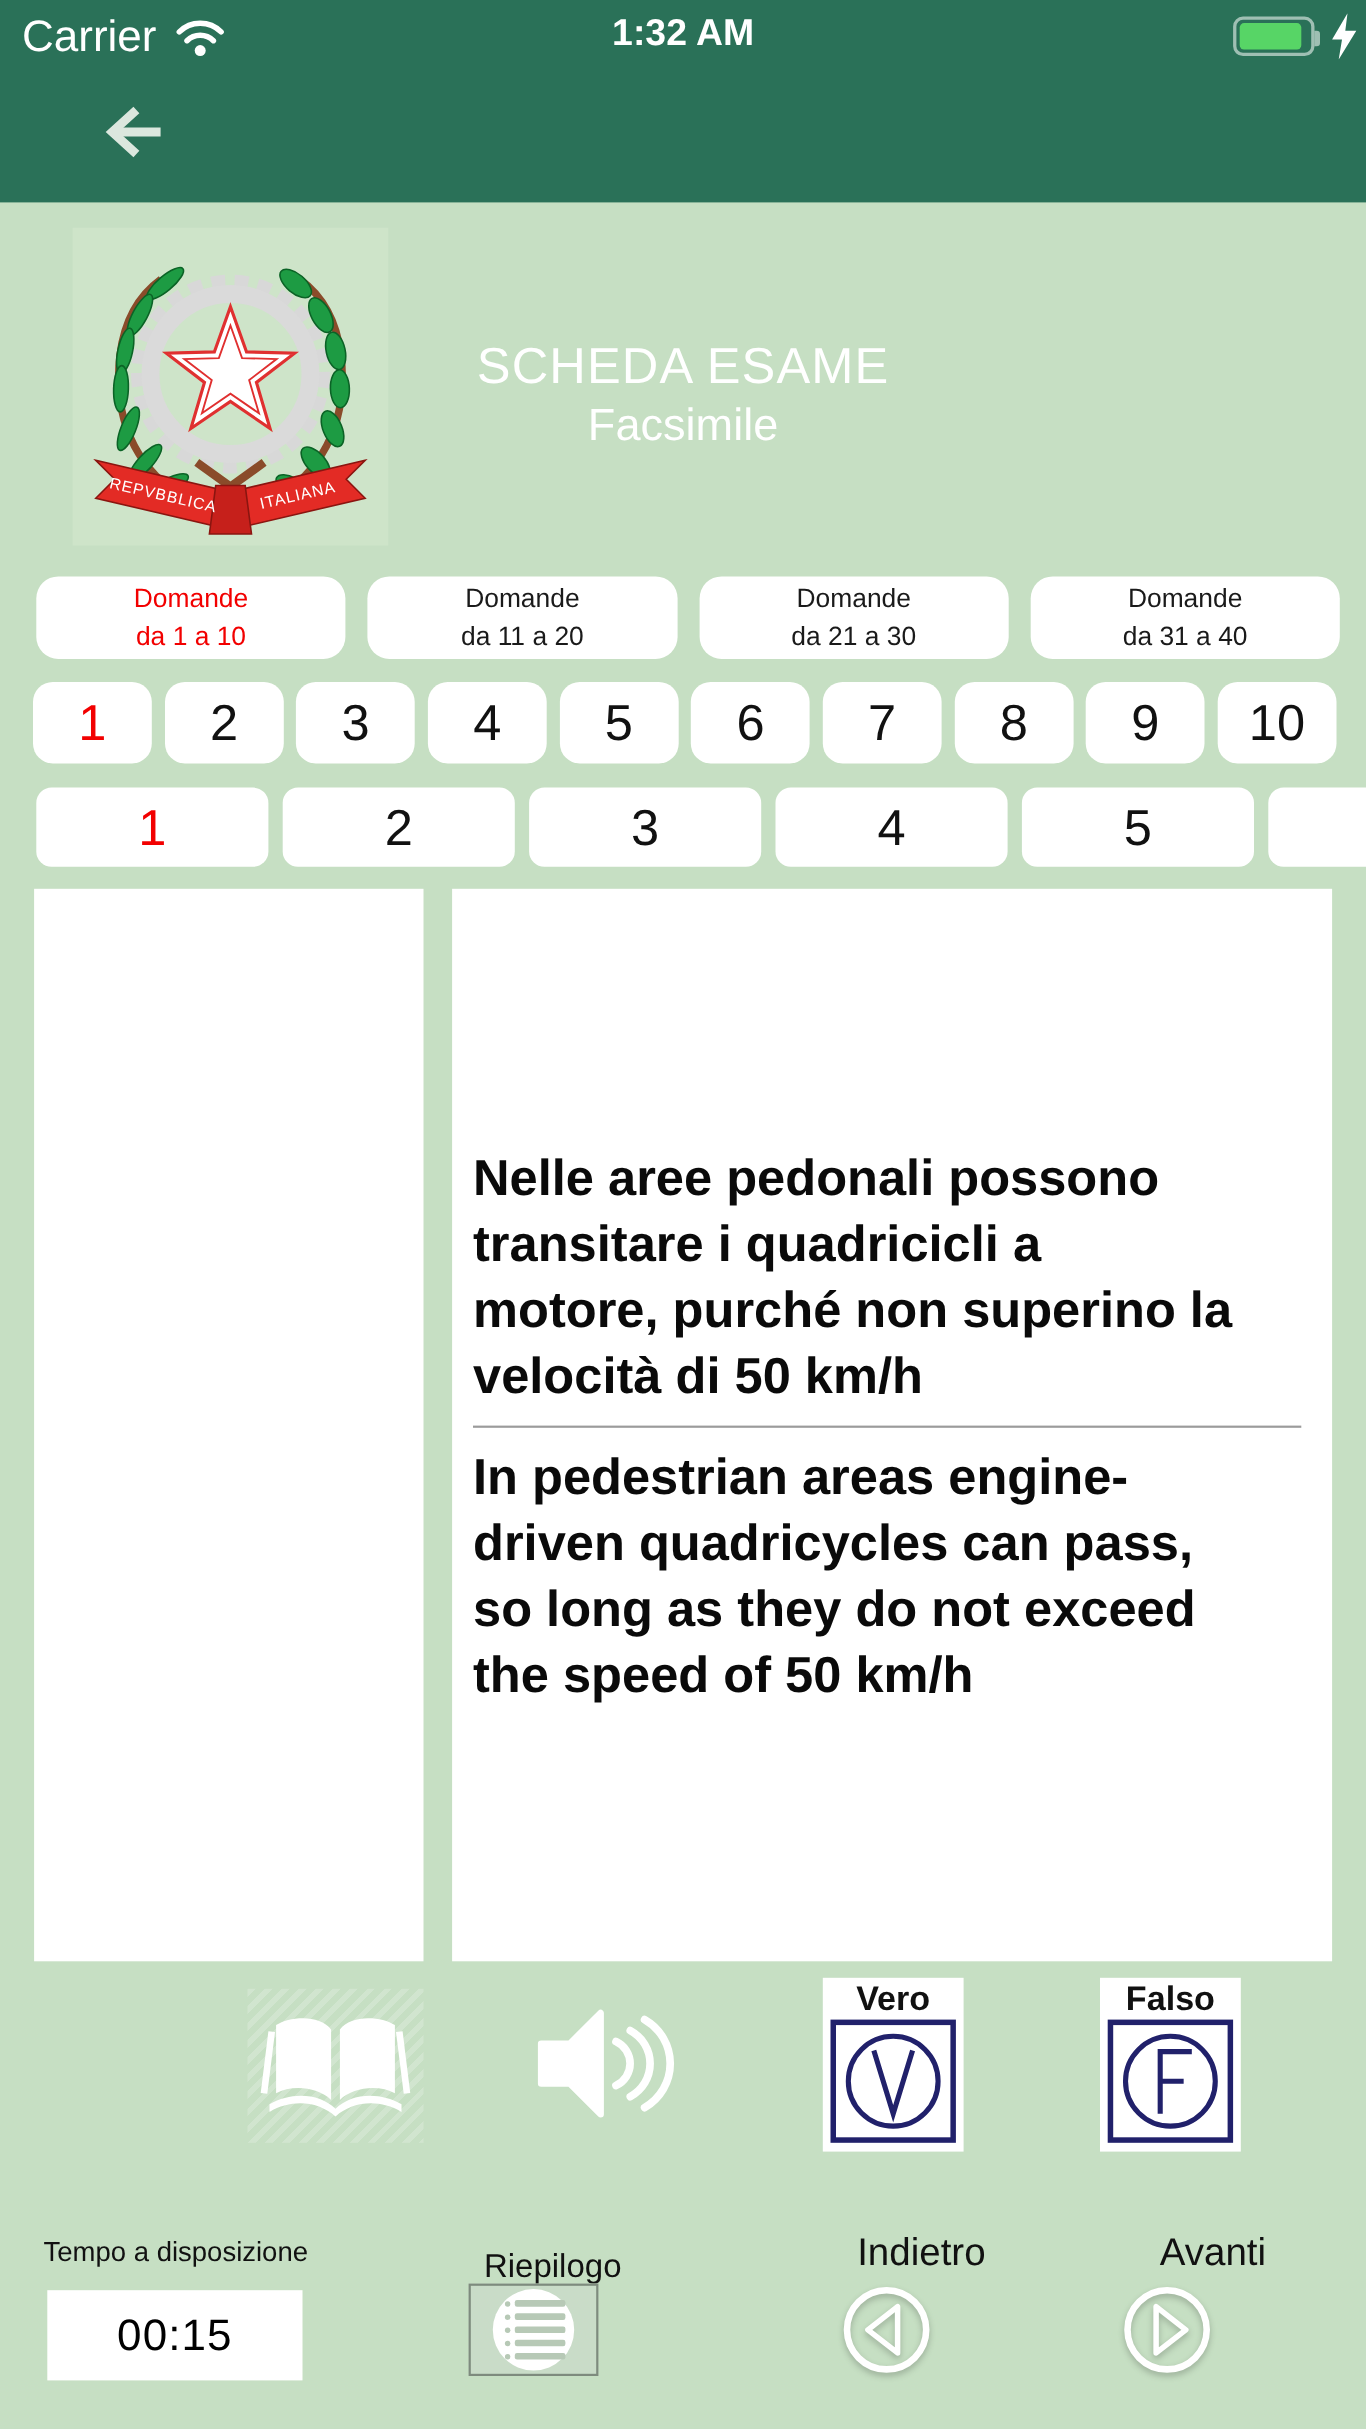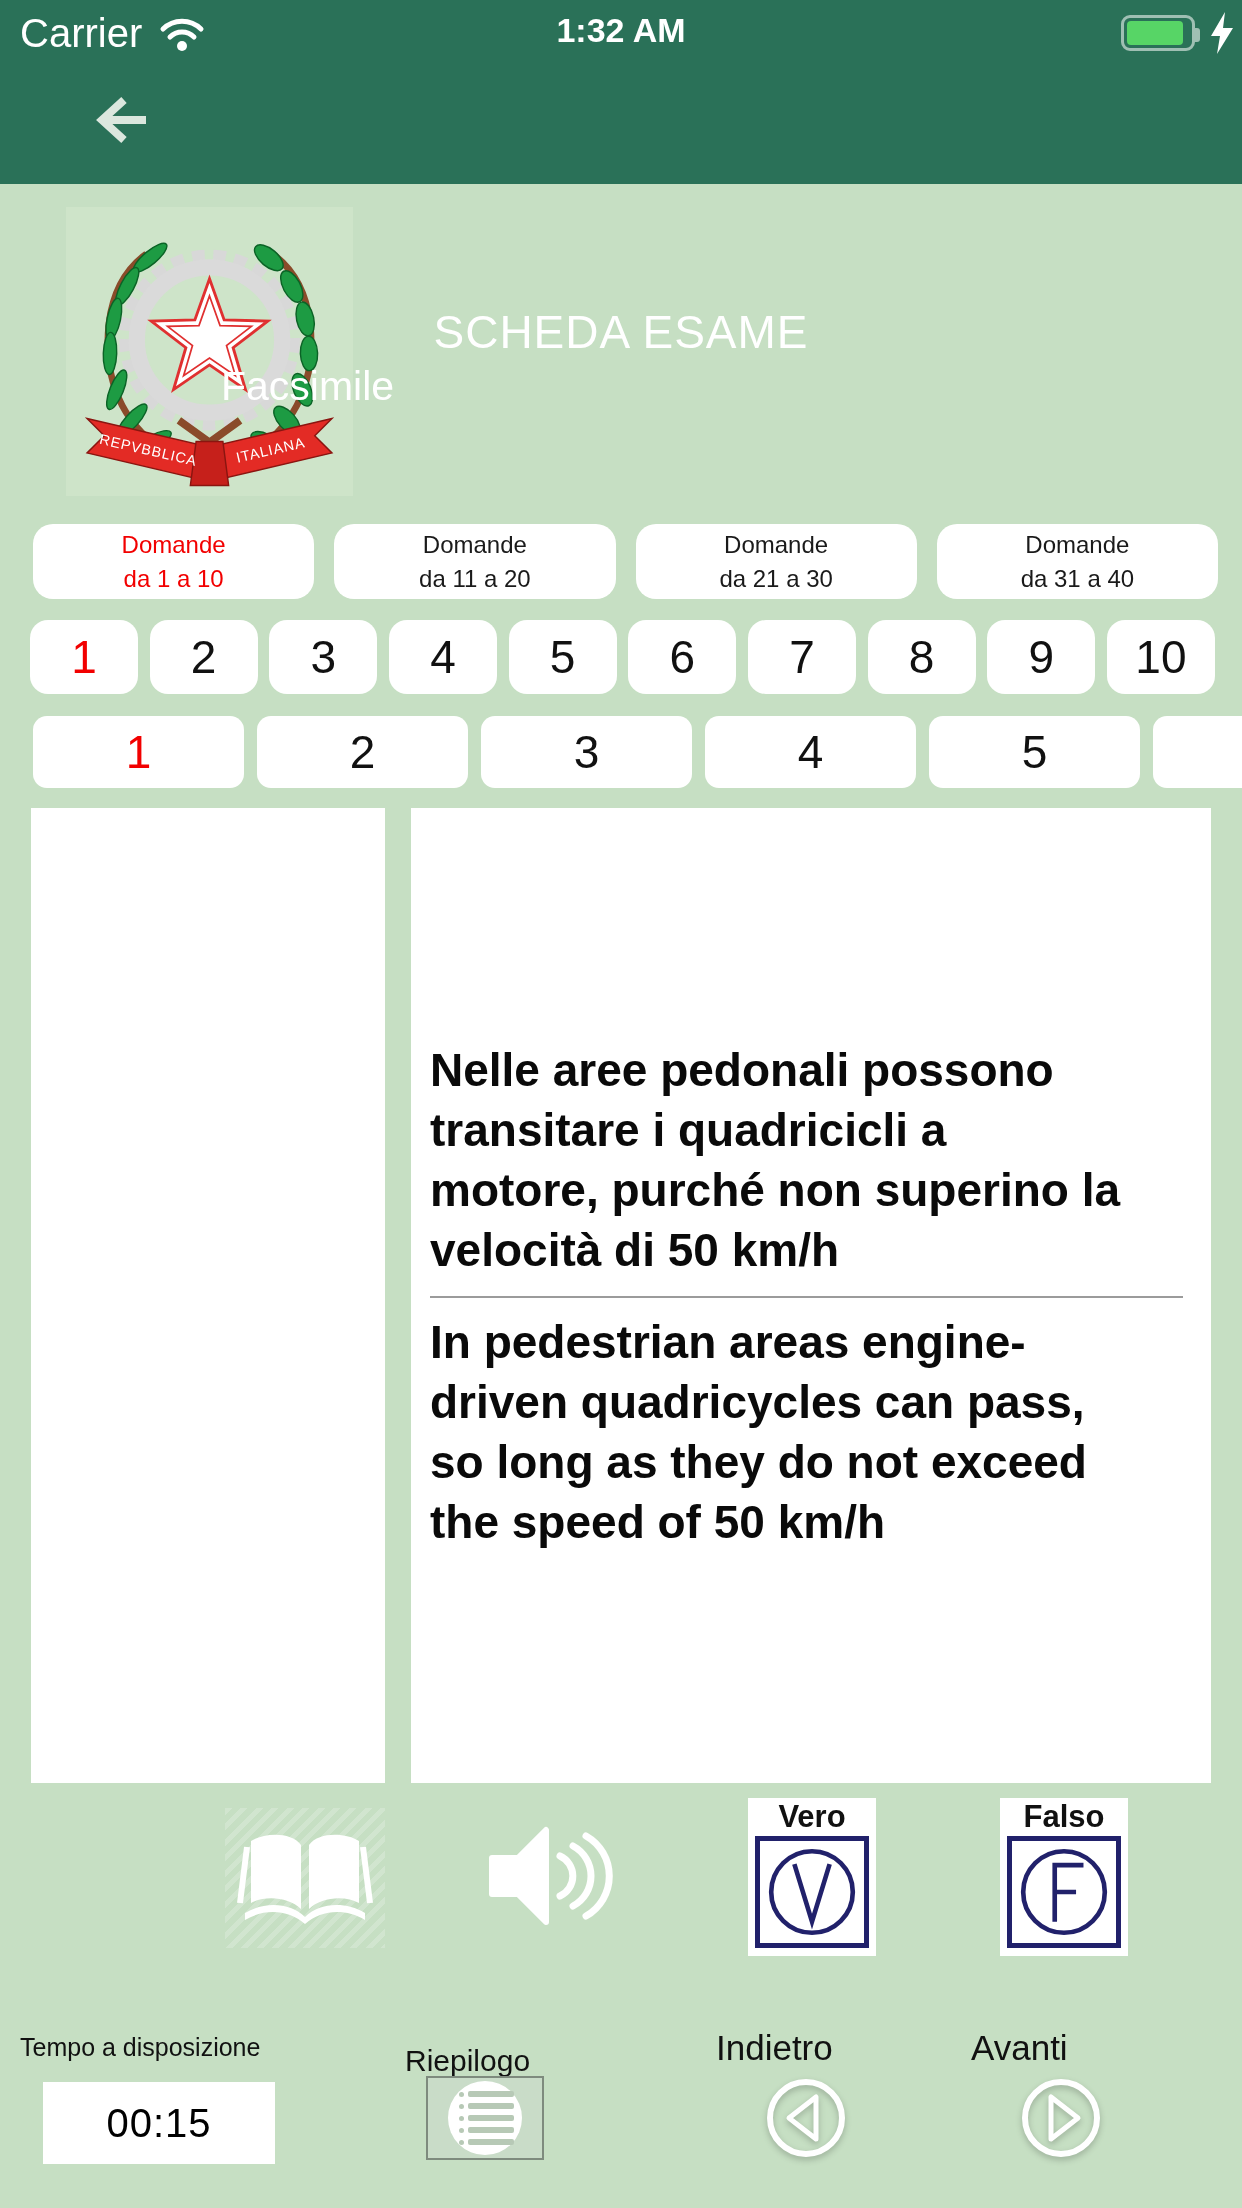--- a/index.html
+++ b/index.html
@@ -13,21 +13,21 @@
   .time{position:absolute;left:0;top:11px;width:1242px;text-align:center;font-size:34px;font-weight:700;color:#fff;pointer-events:none;}
   .battery{position:absolute;left:1121px;top:15px;width:74px;height:36px;border:3px solid rgba(255,255,255,.55);border-radius:9px;}
   .battery .fill{position:absolute;left:3px;top:3px;width:56px;height:24px;background:#57d566;border-radius:4px;}
   .battery .nub{position:absolute;right:-8px;top:10px;width:5px;height:14px;background:rgba(255,255,255,.55);border-radius:0 3px 3px 0;}
   .bolt{position:absolute;left:1208px;top:12px;}
   .back-btn{position:absolute;left:90px;top:92px;width:76px;height:70px;cursor:pointer;}
 
   
   .emblem{position:absolute;left:66px;top:207px;width:287px;height:289px;background:#cee4c9;}
   .title{position:absolute;left:221px;top:305px;width:800px;text-align:center;font-size:46px;letter-spacing:1px;color:#fff;}
-  .subtitle{position:absolute;left:221px;top:363px;width:800px;font-size:41px;color:#fff;}
+  .subtitle{position:absolute;left:221px;top:363px;width:800px;text-align:center;font-size:41px;color:#fff;}
 
   
   .tabs{position:absolute;left:33px;top:524px;width:1185px;height:75px;display:flex;gap:20px;}
   .tab{flex:1;background:#fff;border-radius:20px;display:flex;align-items:center;justify-content:center;
        font-size:24px;line-height:34px;text-align:center;white-space:pre-line;color:#1a1a1a;cursor:pointer;}
   .tab.active{color:#f20000;}
 
   .numrow{position:absolute;left:30px;top:620px;width:1185px;height:74px;display:flex;justify-content:space-between;}
   .numbtn{width:108px;height:74px;background:#fff;border-radius:18px;display:flex;align-items:center;justify-content:center;
           font-size:46px;color:#111;cursor:pointer;}
@@ -52,21 +52,21 @@
   .book-btn svg{position:absolute;left:10px;top:15px;}
   .audio-btn{position:absolute;left:488px;top:1822px;width:140px;height:110px;cursor:pointer;}
 
   .vf-btn{position:absolute;top:1798px;width:128px;height:158px;background:#fff;padding:0 7px 6px 7px;cursor:pointer;text-align:center;}
   .vf-btn.vero{left:748px;}
   .vf-btn.falso{left:1000px;}
   .vf-label{height:38px;display:flex;align-items:center;justify-content:center;font-size:31px;font-weight:700;color:#111;}
   .vf-box{height:112px;border:5px solid #21216b;background:#fff;display:flex;align-items:center;justify-content:center;}
 
   
-  .footer-label{position:absolute;color:#111;text-align:left;}
+  .footer-label{position:absolute;color:#111;text-align:right;}
   .timer-label{left:20px;top:2033px;width:260px;font-size:25px;}
   .timer-box{position:absolute;left:43px;top:2082px;width:232px;height:82px;background:#fff;
              display:flex;align-items:center;justify-content:center;font-size:40px;color:#000;letter-spacing:1px;}
   .riep-label{left:405px;top:2044px;width:160px;font-size:30px;}
   .riep-btn{position:absolute;left:426px;top:2076px;width:118px;height:84px;background:#c9dcc8;border:2px solid #7e8b7e;cursor:pointer;}
   .riep-circle{position:absolute;left:20px;top:3px;width:74px;height:74px;background:#fff;border-radius:50%;
                display:flex;flex-direction:column;justify-content:center;gap:6px;padding-left:11px;}
   .riep-row{display:flex;align-items:center;gap:4px;}
   .riep-dot{width:5px;height:5px;border-radius:50%;background:#b7c9b6;}
   .riep-bar{width:46px;height:6px;background:#b7c9b6;border-radius:2px;}

